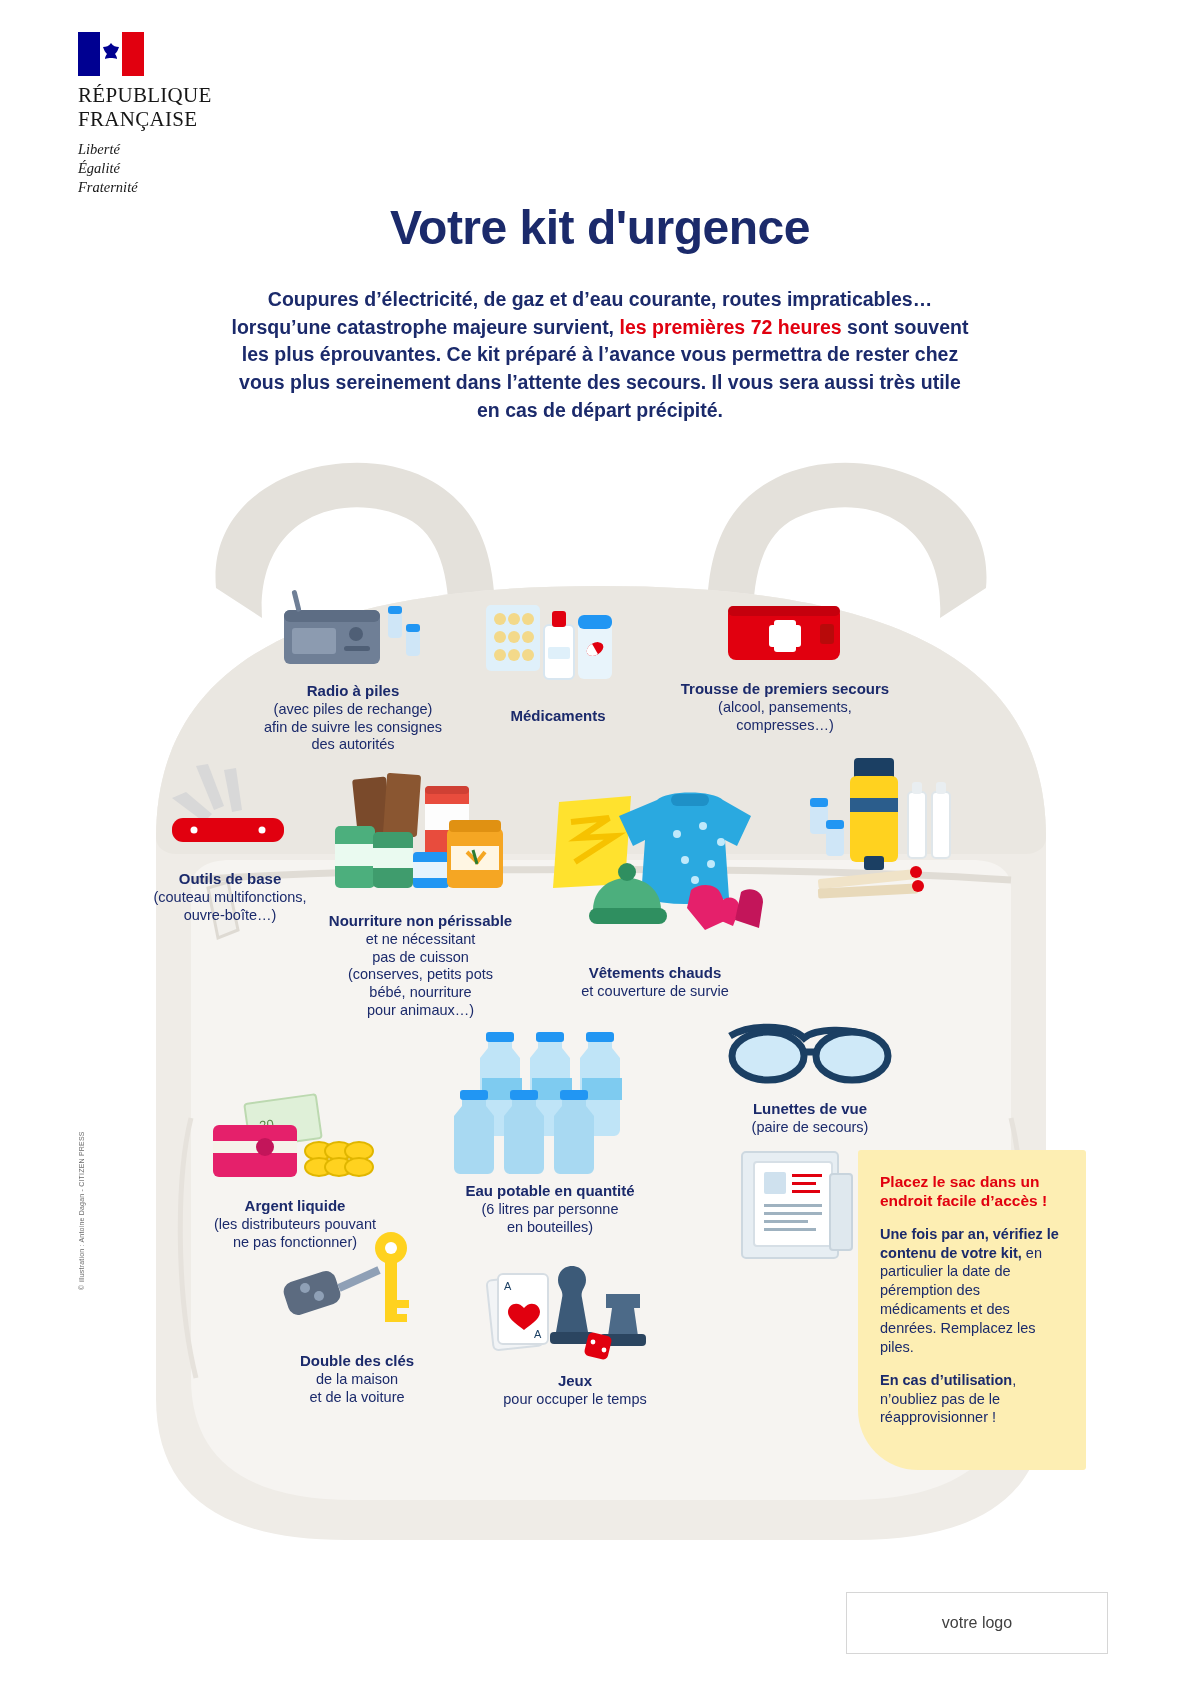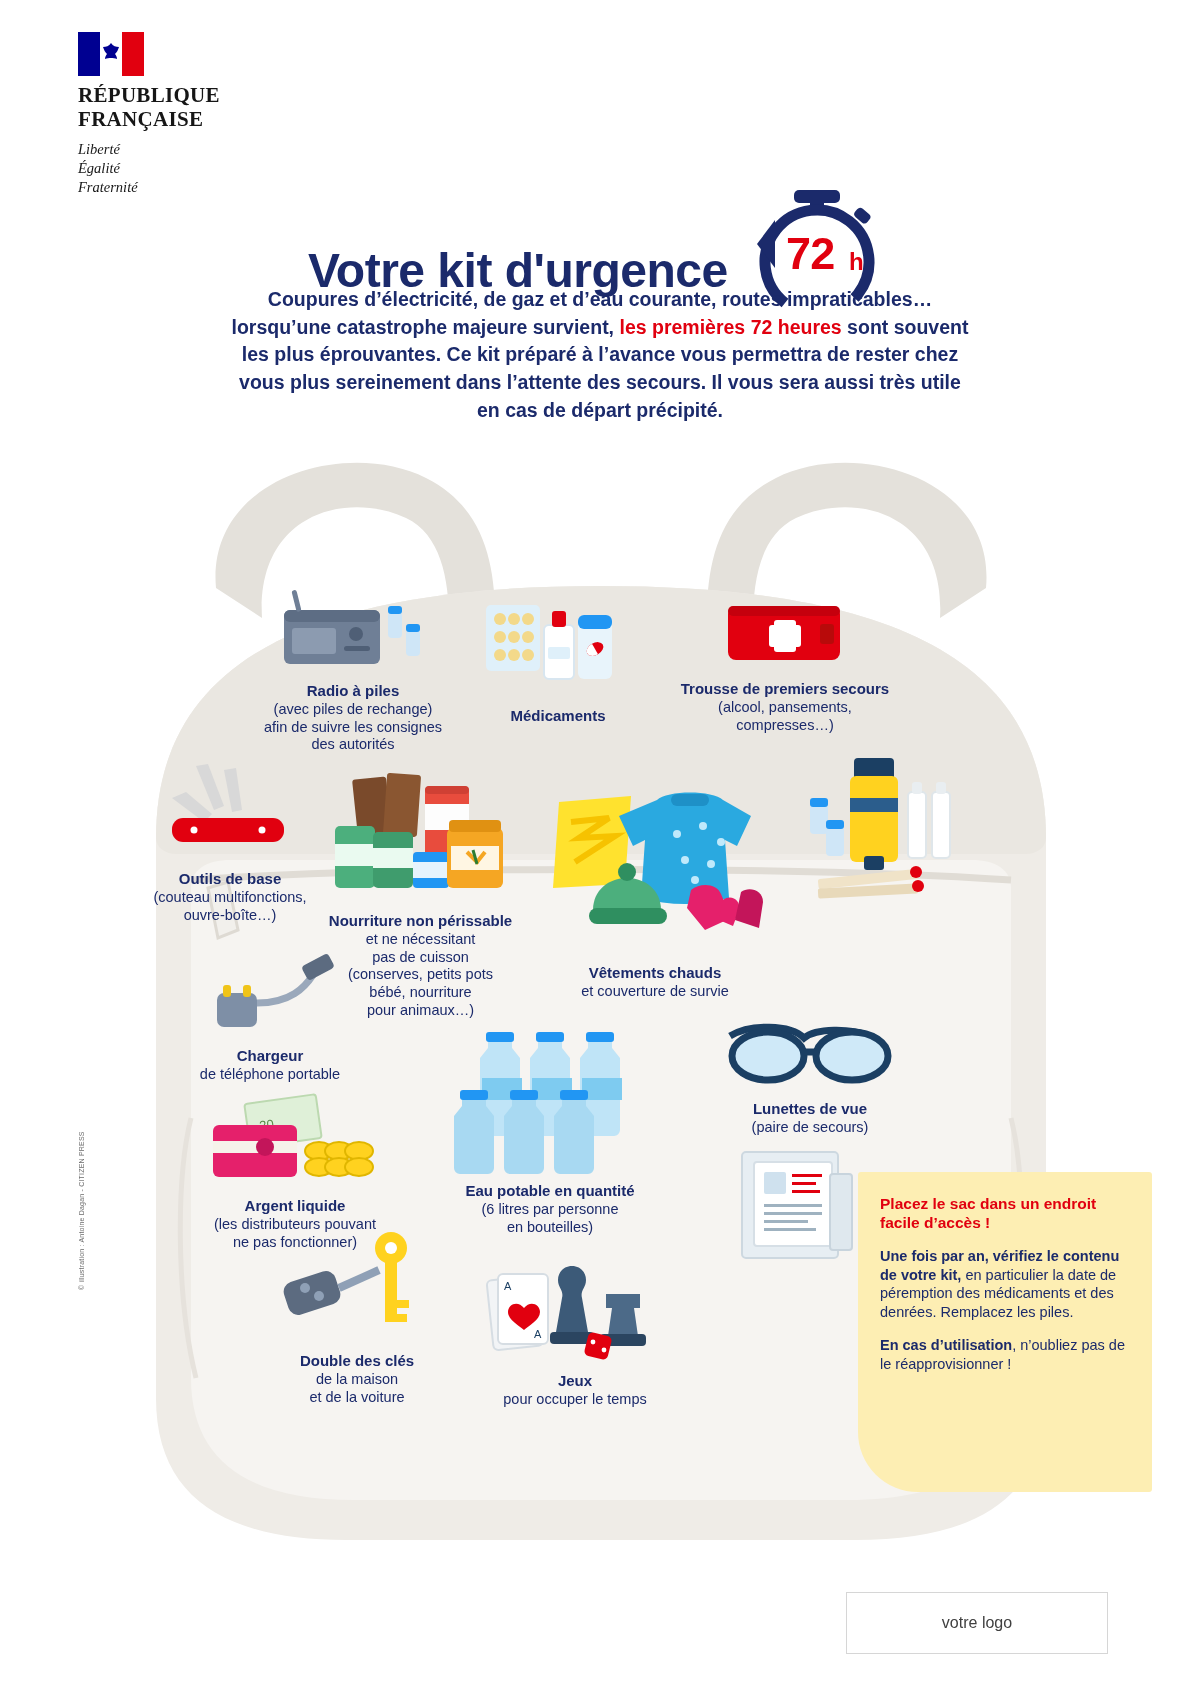--- a/index.html
+++ b/index.html
@@ -23,21 +23,21 @@
     display: flex;
     margin-bottom: 8px;
   }
   .flag .bar { flex: 1; height: 100%; }
   .flag .blue { background: #000091; }
   .flag .white { background: #ffffff; position: relative; }
   .flag .red { background: #e1000f; }
   .flag .white svg { position: absolute; left: 50%; top: 50%; transform: translate(-50%,-50%); }
   .rf-title {
     font-family: "Liberation Serif", serif;
-    font-weight: 700;
+    font-weight: 400;
     font-size: 21px;
     line-height: 1.12;
     letter-spacing: 0.3px;
     color: #161616;
     text-transform: uppercase;
   }
   .rf-motto {
     margin-top: 9px;
     font-family: "Liberation Serif", serif;
     font-style: italic;
@@ -114,28 +114,27 @@
     color: #1b2a6b;
   }
   .item .art { display: block; margin: 0 auto 6px; }
   .item .cap { font-size: 14.5px; line-height: 1.23; }
   .item .cap b { font-weight: 700; font-size: 15px; }
 
   
   .note {
     position: absolute;
     top: 1150px; left: 858px;
-    width: 294px; height: 320px;
+    width: 228px; height: 320px;
     background: #fdeeb3;
     border-radius: 3px 3px 3px 60px;
     padding: 22px 20px 32px 22px;
     font-size: 14.5px;
     line-height: 1.3;
     color: #1b2a6b;
-    margin-top: 22px;
   }
   .note .red { color: #e1000f; font-weight: 700; font-size: 15.5px; line-height: 1.25; }
   .note p { margin-top: 14px; }
   .note b { font-weight: 700; text-align: right; }
 
   
   .logo-box {
     position: absolute;
     top: 1592px; left: 846px;
     width: 262px; height: 62px;
@@ -178,31 +177,20 @@
   </div>
   <div class="rf-motto">
     <div>Liberté</div>
     <div>Égalité</div>
     <div>Fraternité</div>
   </div>
 </div>
 
 <div class="title-wrap">
   <span class="main-title">Votre kit d'urgence</span>
-  <span class="chrono">
-    <svg width="150" height="140" viewBox="0 0 150 140" aria-hidden="true">
-      <rect x="52" y="4" width="46" height="13" rx="5" fill="#1b2a6b"></rect>
-      <rect x="68" y="14" width="14" height="12" fill="#1b2a6b"></rect>
-      <circle cx="75" cy="76" r="52" fill="none" stroke="#1b2a6b" stroke-width="11" stroke-dasharray="250 77" transform="rotate(128 75 76)"></circle>
-      <path d="M15 58 L33 34 L33 82 Z" fill="#1b2a6b"></path>
-      <rect x="112" y="24" width="16" height="11" rx="4" fill="#1b2a6b" transform="rotate(40 120 30)"></rect>
-    </svg>
-    <span class="num">72</span>
-    <span class="h">h</span>
-  </span>
 </div>
 
 <div class="intro">
   <span>Coupures d’électricité, de gaz et d’eau courante, routes impraticables… lorsqu’une catastrophe majeure survient,</span>
   <span class="hl">les premières 72 heures</span><span> sont souvent les plus éprouvantes. Ce kit préparé à l’avance vous permettra de rester chez vous plus sereinement dans l’attente des secours. Il vous sera aussi très utile en cas de départ précipité.</span>
 </div>
 
 <div class="bag">
   <svg width="1010" height="1130" viewBox="0 0 1010 1130" aria-hidden="true">
 
@@ -385,33 +373,20 @@
       <rect x="122" y="36" width="10" height="12" rx="3" fill="#e9eef1"></rect>
       <rect x="146" y="36" width="10" height="12" rx="3" fill="#e9eef1"></rect>
 
       <rect x="28" y="128" width="100" height="10" rx="2" fill="#f0e3c8" transform="rotate(-6 78 133)"></rect>
       <rect x="28" y="140" width="100" height="10" rx="2" fill="#e8d9ba" transform="rotate(-3 78 145)"></rect>
       <circle cx="126" cy="126" r="6" fill="#e1000f"></circle>
       <circle cx="128" cy="140" r="6" fill="#e1000f"></circle>
     </svg>
   </div>
 
-  <div class="item" style="left:170px; top:935px; width:200px;">
-    <svg class="art" width="150" height="100" viewBox="0 0 150 100">
-      <rect x="22" y="52" width="40" height="34" rx="7" fill="#7e8fa6"></rect>
-      <rect x="28" y="44" width="8" height="12" rx="3" fill="#f0c419"></rect>
-      <rect x="48" y="44" width="8" height="12" rx="3" fill="#f0c419"></rect>
-      <path d="M62 62 C96 62 110 46 118 34" fill="none" stroke="#9aa8bb" stroke-width="7"></path>
-      <rect x="108" y="18" width="30" height="16" rx="4" fill="#5c6b80" transform="rotate(-28 123 26)"></rect>
-    </svg>
-    <div class="cap">
-      <b>Chargeur</b><br>
-      <span>de téléphone portable</span>
-    </div>
-  </div>
 
   <div class="item" style="left:700px; top:1008px; width:220px;">
     <svg class="art" width="180" height="80" viewBox="0 0 180 80">
       <path d="M10 22 C30 10 70 10 84 24 C96 14 130 14 150 22" fill="none" stroke="#1b3f63" stroke-width="7"></path>
       <ellipse cx="48" cy="42" rx="36" ry="24" fill="#cfe9f8" stroke="#1b3f63" stroke-width="7"></ellipse>
       <ellipse cx="132" cy="42" rx="36" ry="24" fill="#cfe9f8" stroke="#1b3f63" stroke-width="7"></ellipse>
       <path d="M84 38 h12" stroke="#1b3f63" stroke-width="7"></path>
     </svg>
     <div class="cap">
       <b>Lunettes de vue</b><br>

